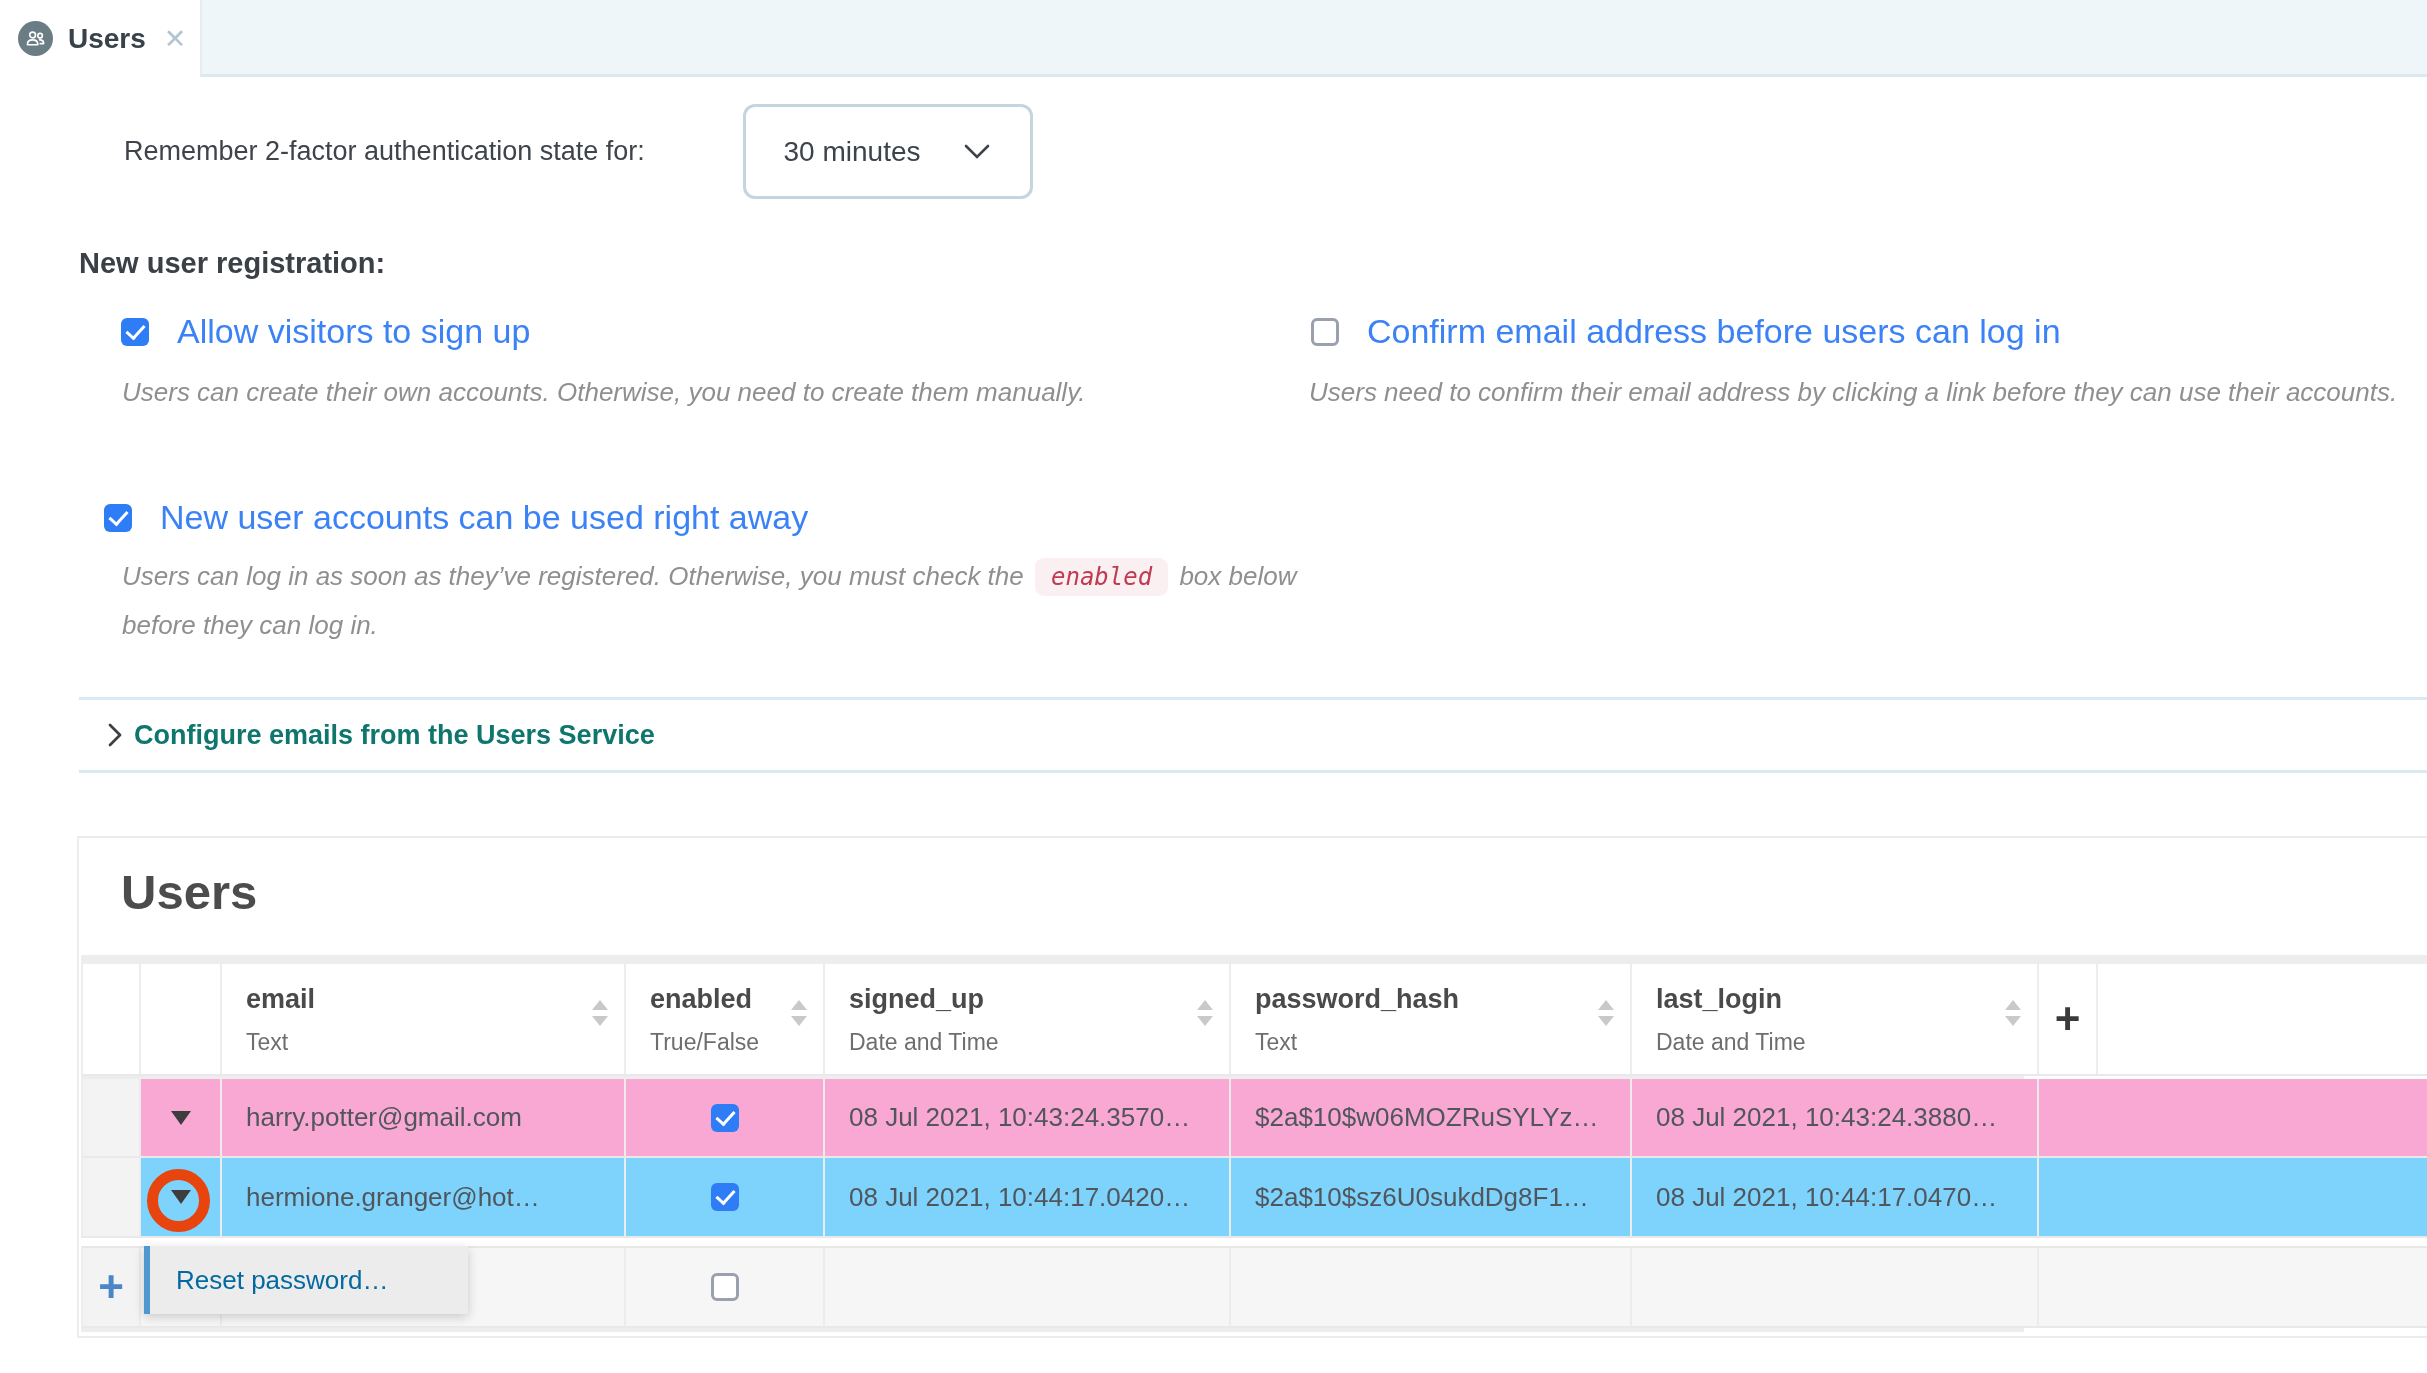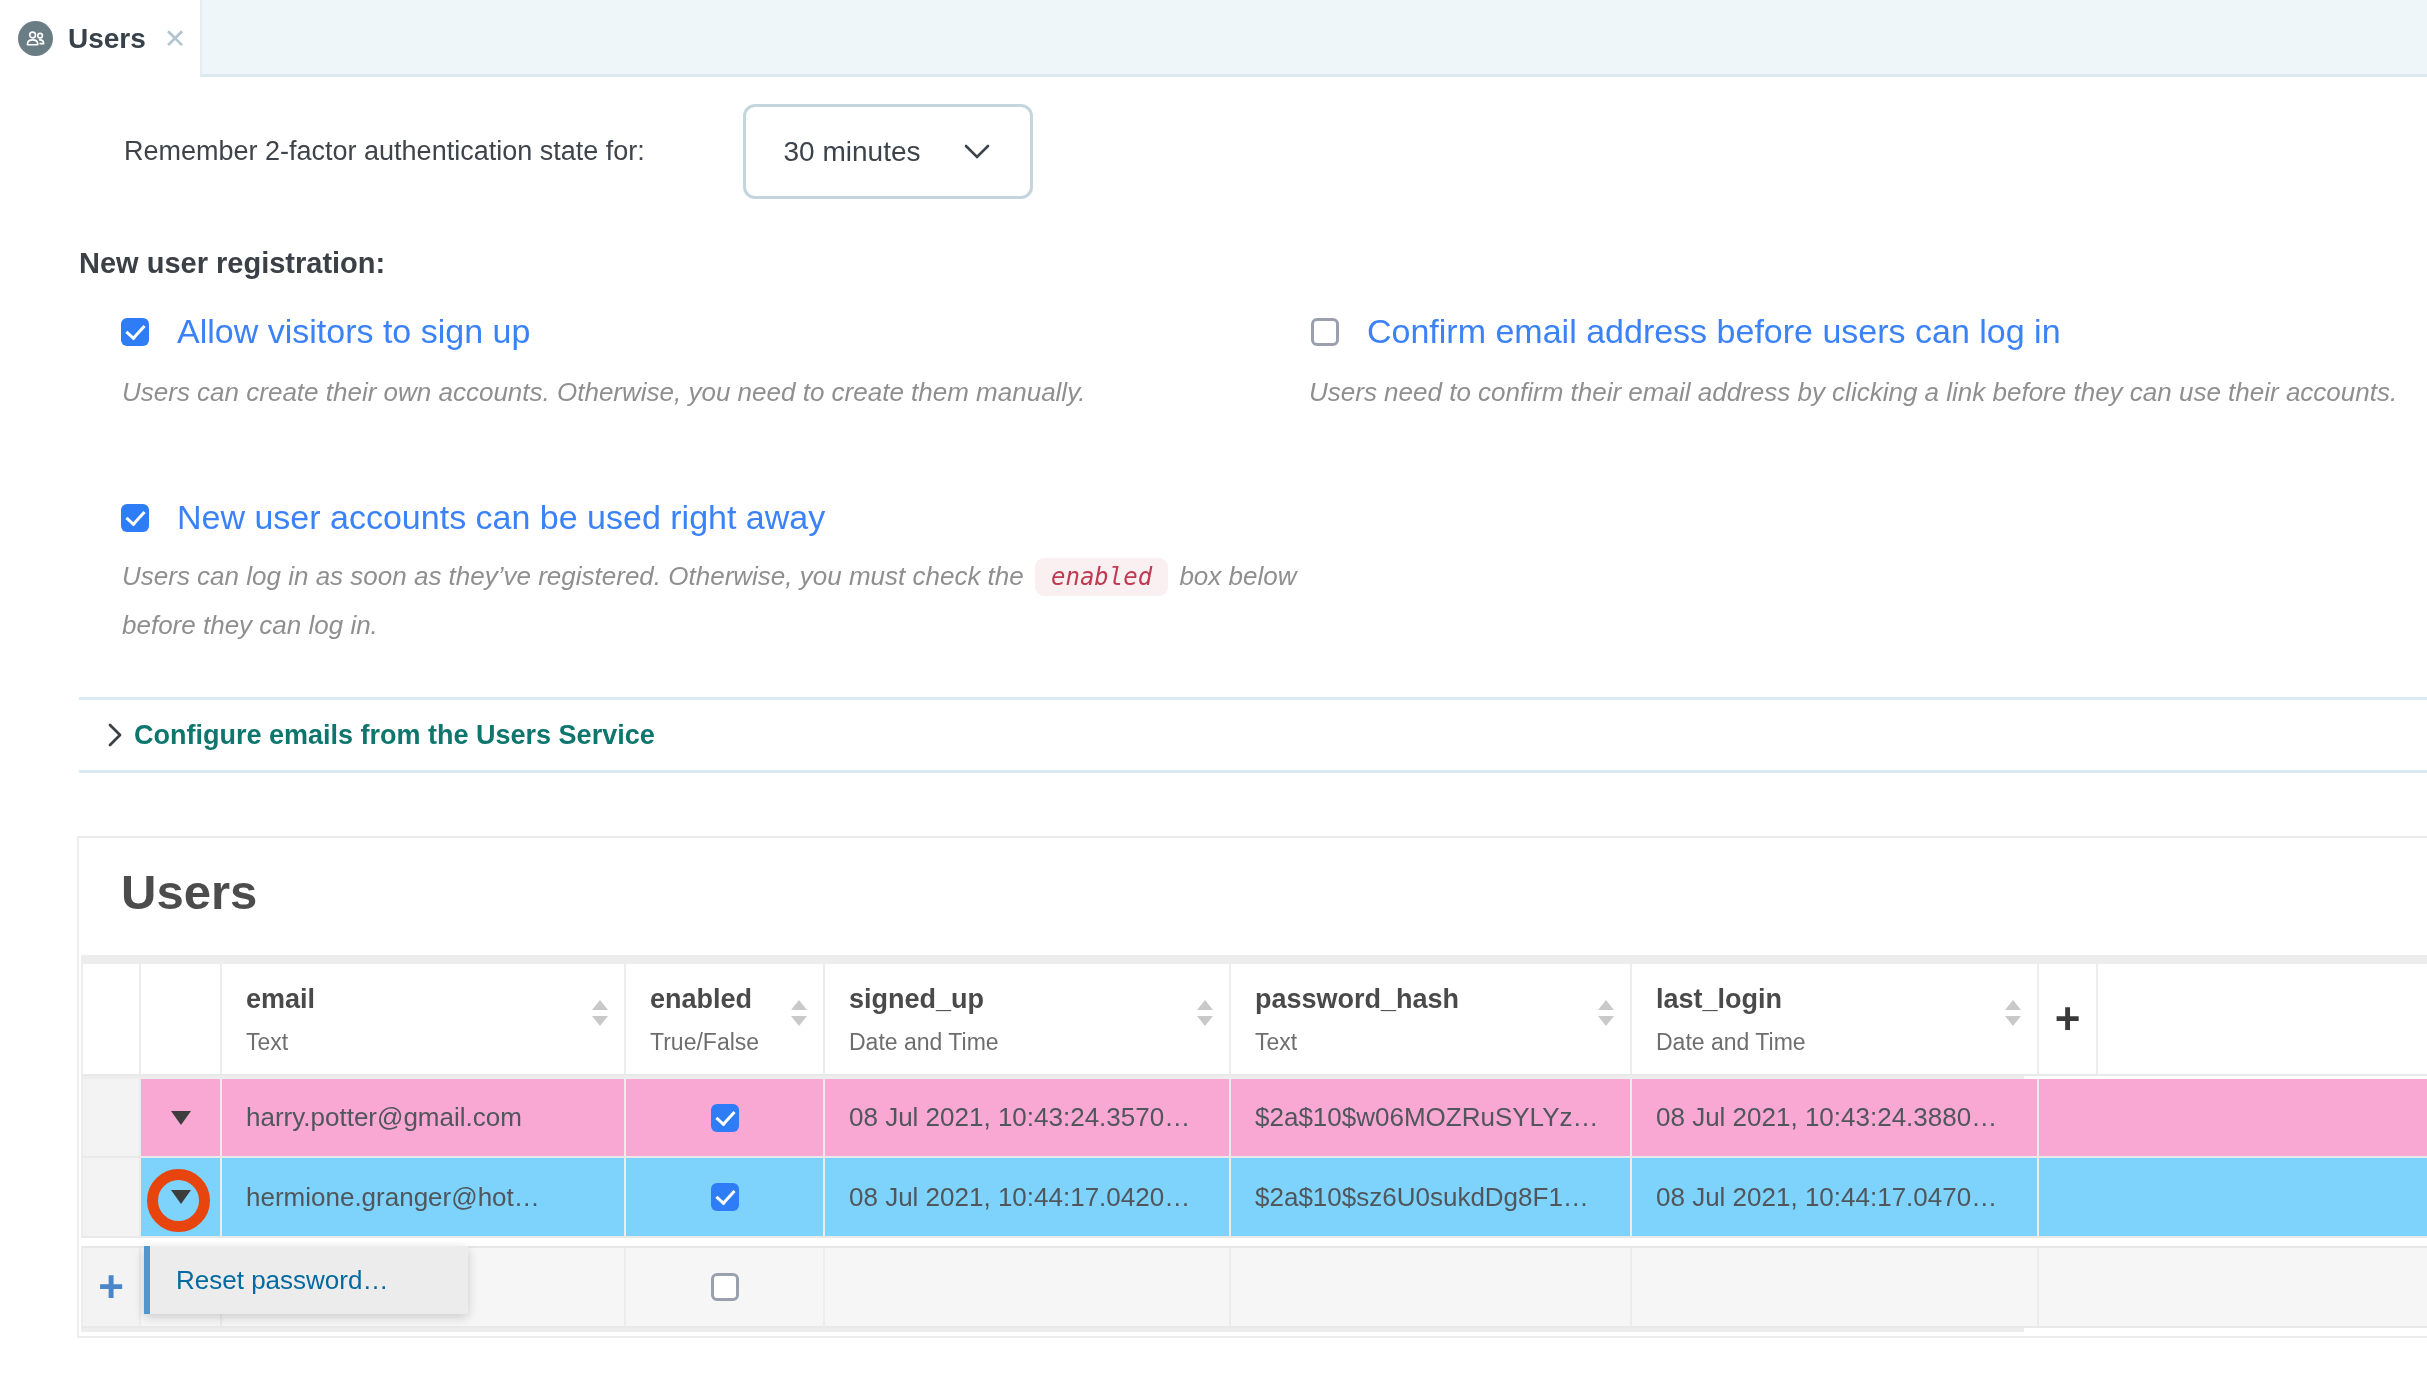--- a/index.html
+++ b/index.html
@@ -160,21 +160,21 @@
   <span class="cb-label">Allow visitors to sign up</span>
 </label>
 <div class="desc" style="left:122px; top:368px; width:1180px;">Users can create their own accounts. Otherwise, you need to create them manually.</div>
 
 <label class="cb-row" style="left:1311px; top:312px;">
   <span class="cb-box"></span>
   <span class="cb-label">Confirm email address before users can log in</span>
 </label>
 <div class="desc" style="left:1309px; top:368px; width:1110px;">Users need to confirm their email address by clicking a link before they can use their accounts.</div>
 
-<label class="cb-row on" style="left:121px; top:498px;">
+<label class="cb-row on" style="left:104px; top:498px;">
   <span class="cb-box"></span>
   <span class="cb-label">New user accounts can be used right away</span>
 </label>
 <div class="desc" style="left:122px; top:552px; width:1190px;">
   <span>Users can log in as soon as they’ve registered. Otherwise, you must check the</span>
   <span class="code-chip">enabled</span>
   <span>box below before they can log in.</span>
 </div>
 
 <div class="cfg-bar">

